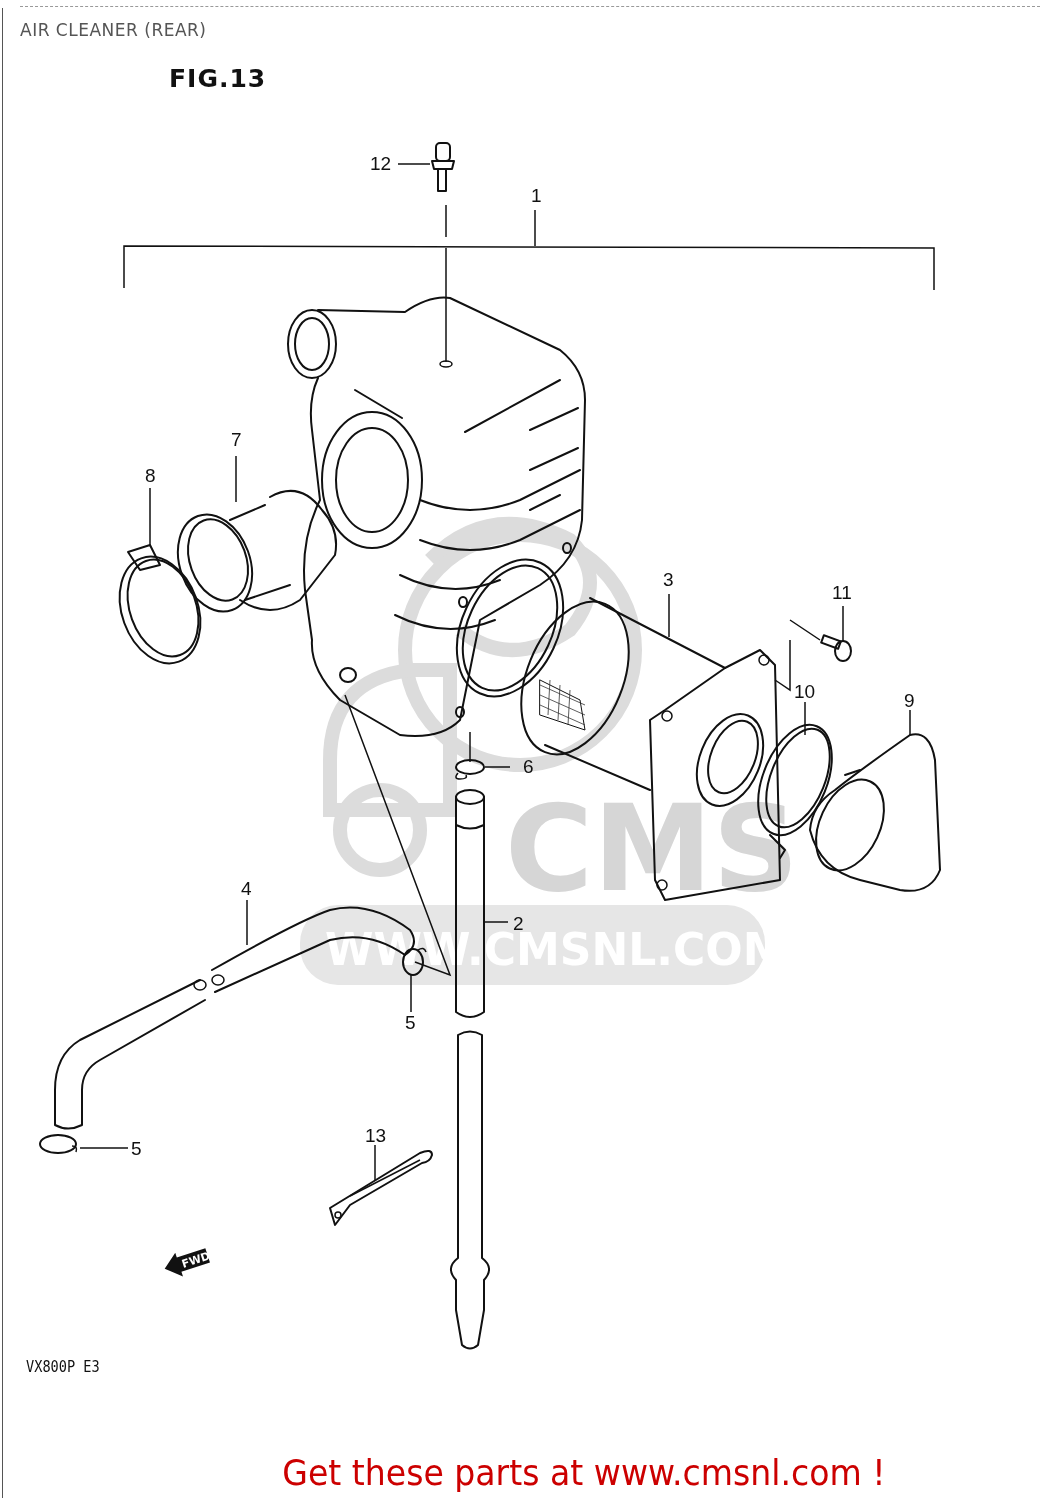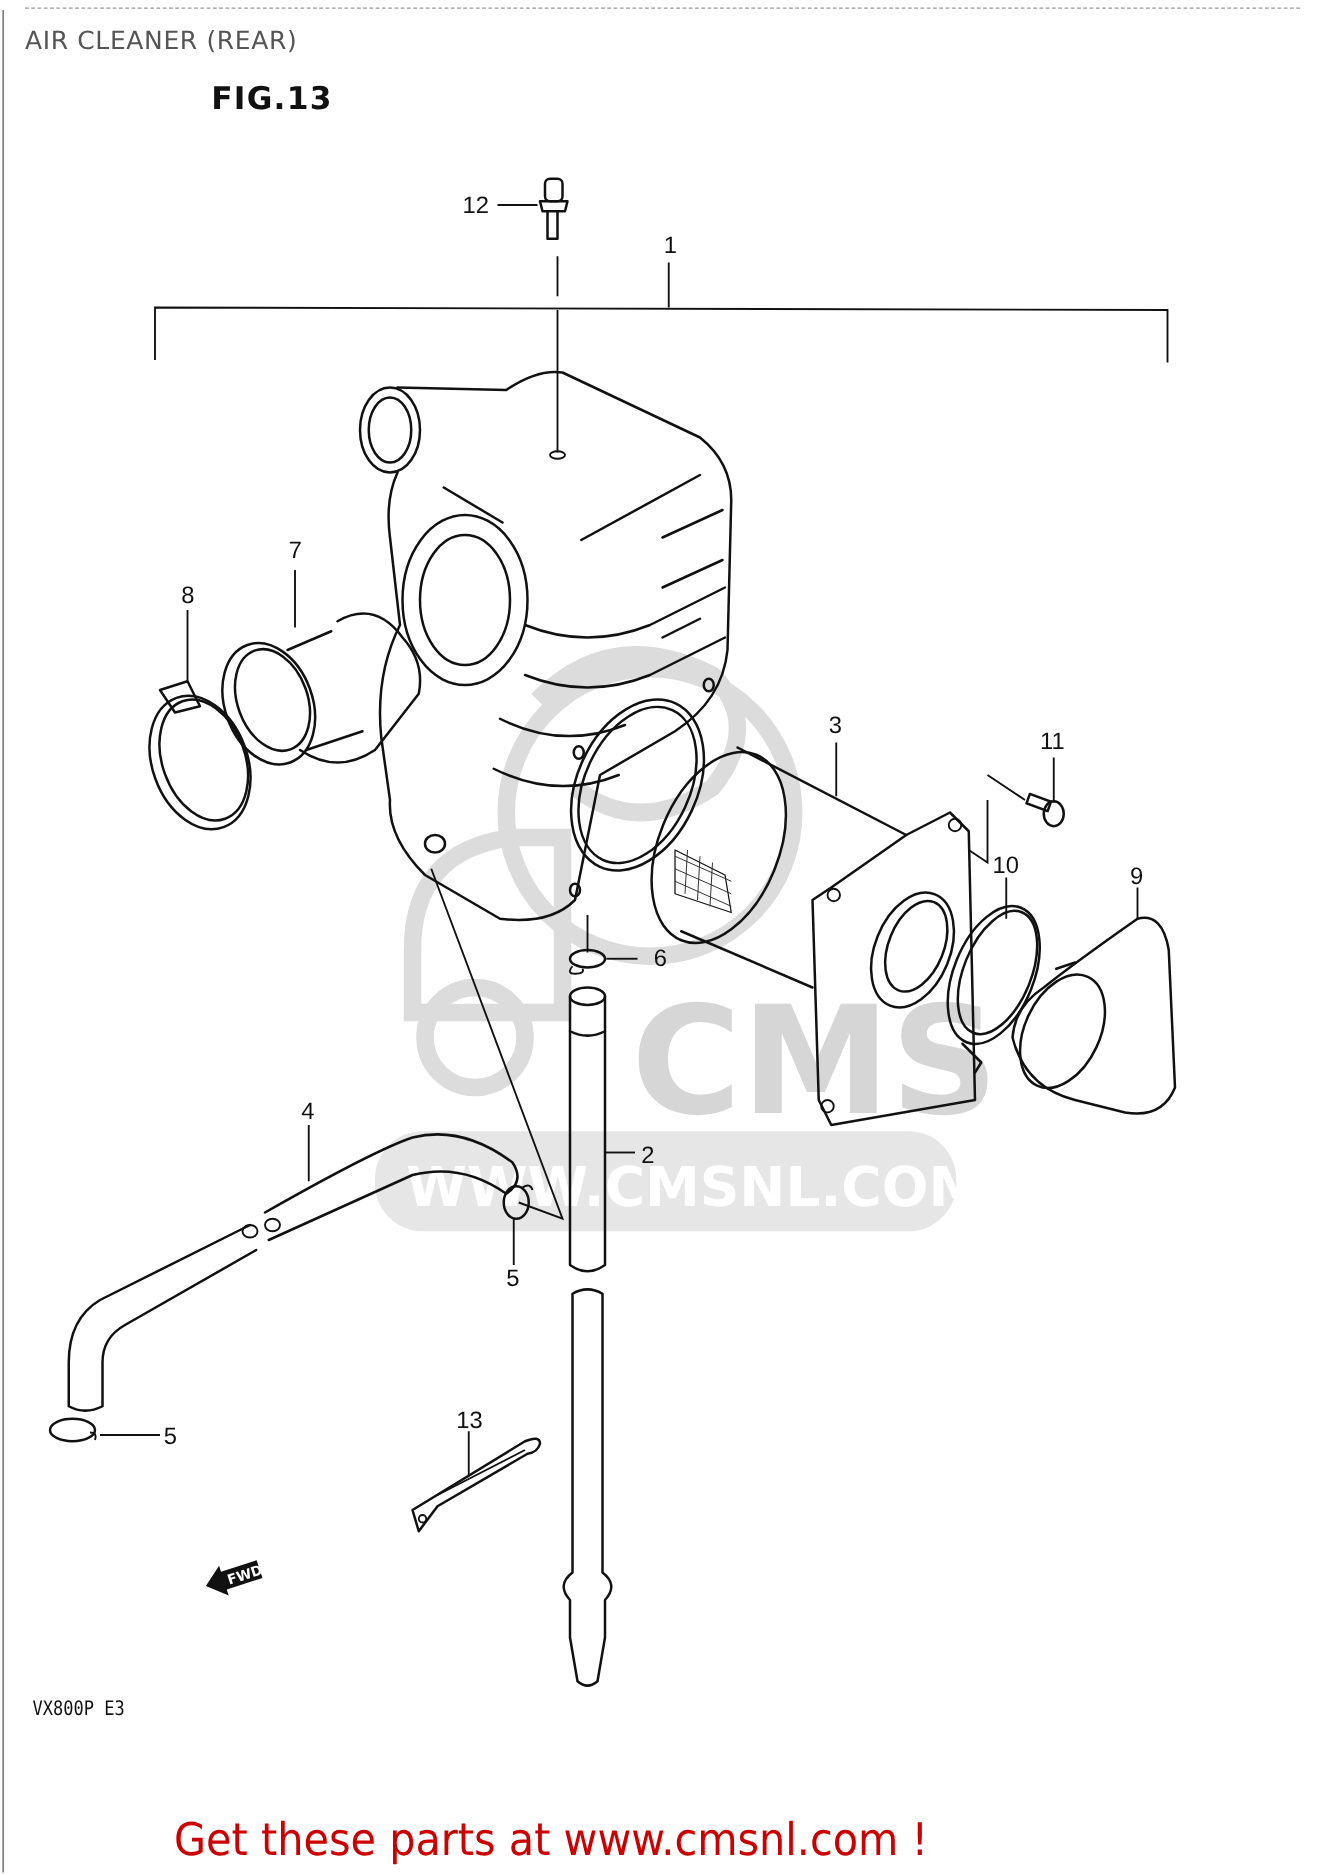--- a/index.html
+++ b/index.html
@@ -1,22 +1,22 @@
 <!DOCTYPE html>
 <html><head>
 <meta charset="utf-8">
 <style>
   html, body { margin: 0; padding: 0; background: #ffffff; }
   body { width: 1057px; height: 1500px; position: relative; overflow: hidden; font-family: "Liberation Sans", sans-serif; }
   .left-border { position: absolute; left: 2px; top: 8px; width: 1px; height: 1490px; background: #555; }
   .top-border { position: absolute; left: 20px; top: 6px; width: 1020px; height: 0; border-top: 1px dashed #999; }
-  .page-title { position: absolute; left: 20px; top: 20px; font-size: 20px; color: #555555; letter-spacing: 0.5px; font-family: "DejaVu Sans", sans-serif; }
+  .page-title { position: absolute; left: 20px; top: 20px; font-size: 17px; color: #555555; letter-spacing: 0.5px; font-family: "DejaVu Sans", sans-serif; }
   .fig-label { position: absolute; left: 136px; top: 64px; font-size: 25px; font-weight: bold; color: #111; font-family: "DejaVu Sans", sans-serif; letter-spacing: 1px; margin-left: 33px; }
   .model-code { position: absolute; left: 26px; top: 1357px; font-size: 16px; color: #111; font-family: "DejaVu Sans Mono", monospace; transform: scaleX(0.85); transform-origin: left; }
-  .cta { position: absolute; left: 0; width: 912px; top: 1452px; text-align: center; font-size: 36px; color: #cc0000; font-family: "DejaVu Sans", sans-serif; }
+  .cta { position: absolute; left: 0; width: 912px; top: 1452px; text-align: right; font-size: 36px; color: #cc0000; font-family: "DejaVu Sans", sans-serif; }
   .cta span { display: inline-block; transform: scaleX(0.92); margin-left: -30px; }
   svg.drawing { position: absolute; left: 0; top: 0; }
   .callout { font-family: "Liberation Sans", sans-serif; font-size: 19px; fill: #111; }
   .wm { fill: none; stroke: #dcdcdc; stroke-width: 14; }
   .wm-text { font-family: "DejaVu Sans", sans-serif; font-weight: bold; fill: #d6d6d6; }
   .part { fill: none; stroke: #111; stroke-width: 2; stroke-linecap: round; stroke-linejoin: round; }
   .thin { fill: none; stroke: #111; stroke-width: 1.5; }
 </style>
 </head>
 <body>

